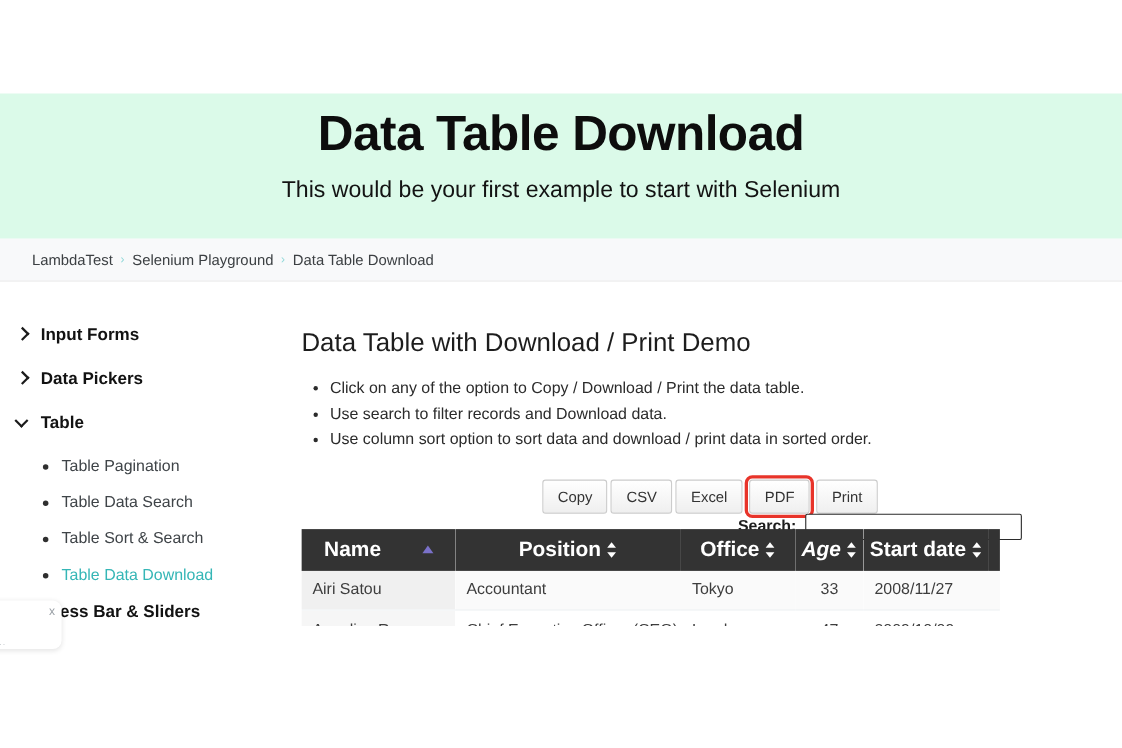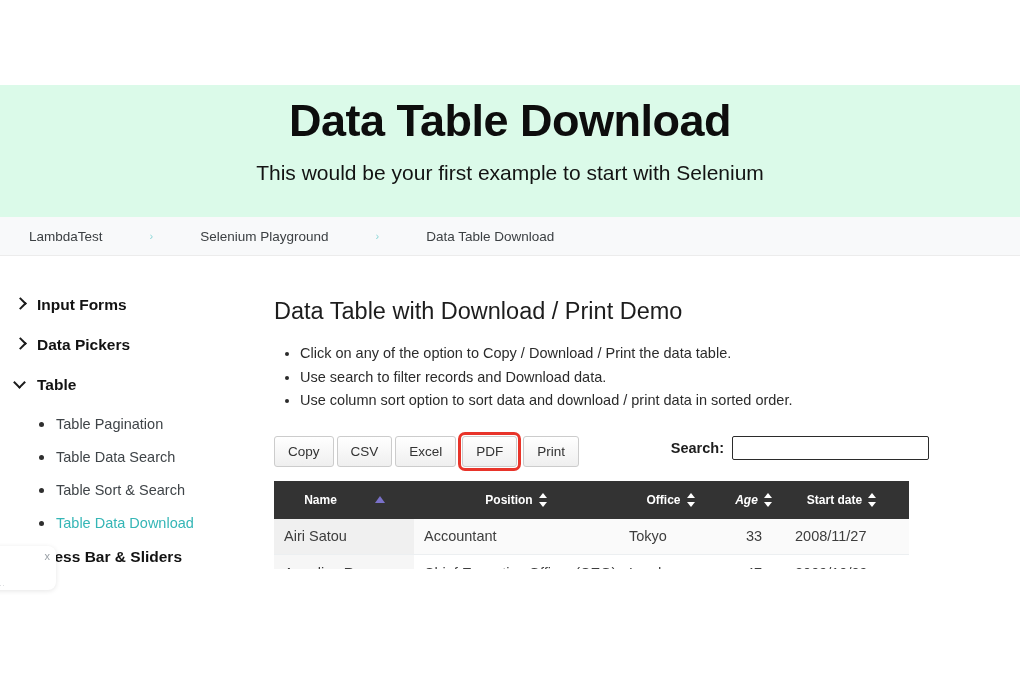--- a/index.html
+++ b/index.html
@@ -49,21 +49,20 @@
 
   
   .crumb-bar {
     height: 39px;
     background: #f8f9fa;
     border-bottom: 1px solid #ececec;
     box-sizing: border-box;
     display: flex;
     align-items: center;
     padding-left: 29px;
-    gap: 40px;
   }
   .crumb-item {
     font-size: 13.5px;
     color: #3c4043;
     text-decoration: none;
     white-space: nowrap;
   }
   .crumb-sep {
     font-size: 11px;
     color: #8fd8d8;
@@ -168,22 +167,23 @@
     font-size: 14.5px;
     color: #2b2b2b;
     line-height: 22.5px;
     margin-bottom: 1px;
   }
 
   
   .dt-top {
     margin-top: 24px;
     display: flex;
-    align-items: flex-start;
+    align-items: center;
     height: 34px;
+    flex-direction: column;
   }
   .dt-buttons {
     display: flex;
   }
   .dt-btn {
     font-family: "Liberation Sans", sans-serif;
     font-size: 13.5px;
     color: #333333;
     background: linear-gradient(to bottom, #ffffff 0%, #efefef 100%);
     border: 1px solid #cccccc;
@@ -234,21 +234,21 @@
     overflow: hidden;
   }
   table.dt {
     border-collapse: collapse;
     width: 720px;
     table-layout: fixed;
   }
   table.dt thead th {
     background: #333333;
     color: #ffffff;
-    font-size: 12px;
+    font-size: 19px;
     font-weight: bold;
     height: 38px;
     box-sizing: border-box;
     padding: 0 10px;
     position: relative;
     white-space: nowrap;
     cursor: pointer;
   }
   .th-inner {
     display: flex;

